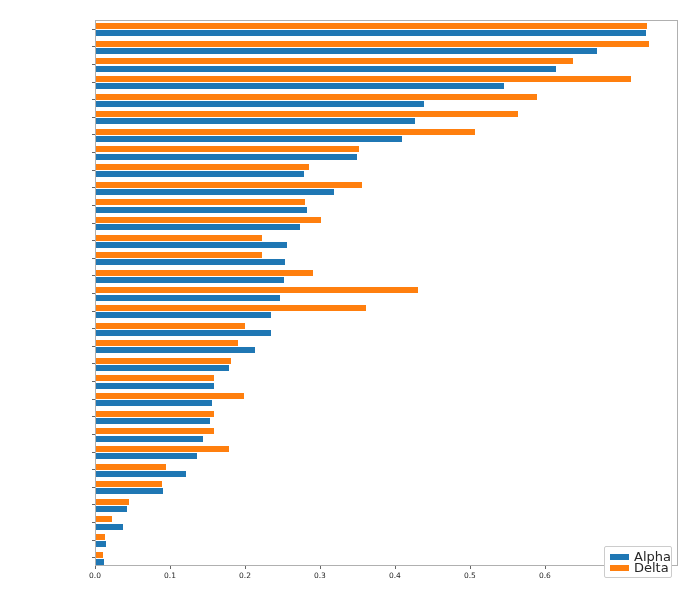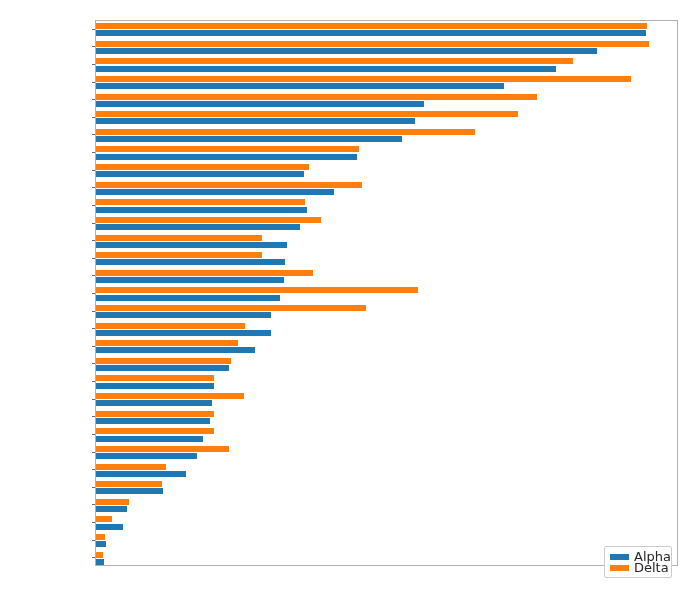--- a/index.html
+++ b/index.html
@@ -286,20 +286,38 @@
       <div class="ytick-mark" style="left: 92px; top: 413.903px; position: absolute;"></div>
       <div class="ytick-mark" style="left: 92px; top: 431.516px; position: absolute;"></div>
       <div class="ytick-mark" style="left: 92px; top: 449.129px; position: absolute;"></div>
       <div class="ytick-mark" style="left: 92px; top: 466.742px; position: absolute;"></div>
       <div class="ytick-mark" style="left: 92px; top: 484.355px; position: absolute;"></div>
       <div class="ytick-mark" style="left: 92px; top: 501.968px; position: absolute;"></div>
       <div class="ytick-mark" style="left: 92px; top: 519.581px; position: absolute;"></div>
       <div class="ytick-mark" style="left: 92px; top: 537.194px; position: absolute;"></div>
     </div>
 
+  <div id="xaxis-layer">
+      <div class="xtick-mark" style="left: 0px;"></div>
+      <div class="xtick-label" style="left: 0px;">0.0</div>
+      <div class="xtick-mark" style="left: 74.9839px;"></div>
+      <div class="xtick-label" style="left: 74.9839px;">0.1</div>
+      <div class="xtick-mark" style="left: 149.968px;"></div>
+      <div class="xtick-label" style="left: 149.968px;">0.2</div>
+      <div class="xtick-mark" style="left: 224.952px;"></div>
+      <div class="xtick-label" style="left: 224.952px;">0.3</div>
+      <div class="xtick-mark" style="left: 299.936px;"></div>
+      <div class="xtick-label" style="left: 299.936px;">0.4</div>
+      <div class="xtick-mark" style="left: 374.92px;"></div>
+      <div class="xtick-label" style="left: 374.92px;">0.5</div>
+      <div class="xtick-mark" style="left: 449.904px;"></div>
+      <div class="xtick-label" style="left: 449.904px;">0.6</div>
+      <div class="xtick-mark" style="left: 524.887px;"></div>
+      <div class="xtick-label" style="left: 524.887px;">0.7</div>
+    </div>
 
   <div id="legend">
     <div class="legend-row">
       <span class="legend-swatch" style="background: rgb(31, 119, 180);"></span>
       <span class="legend-text">Alpha</span>
     </div>
     <div class="legend-row">
       <span class="legend-swatch" style="background: rgb(255, 127, 14);"></span>
       <span class="legend-text">Delta</span>
     </div>

